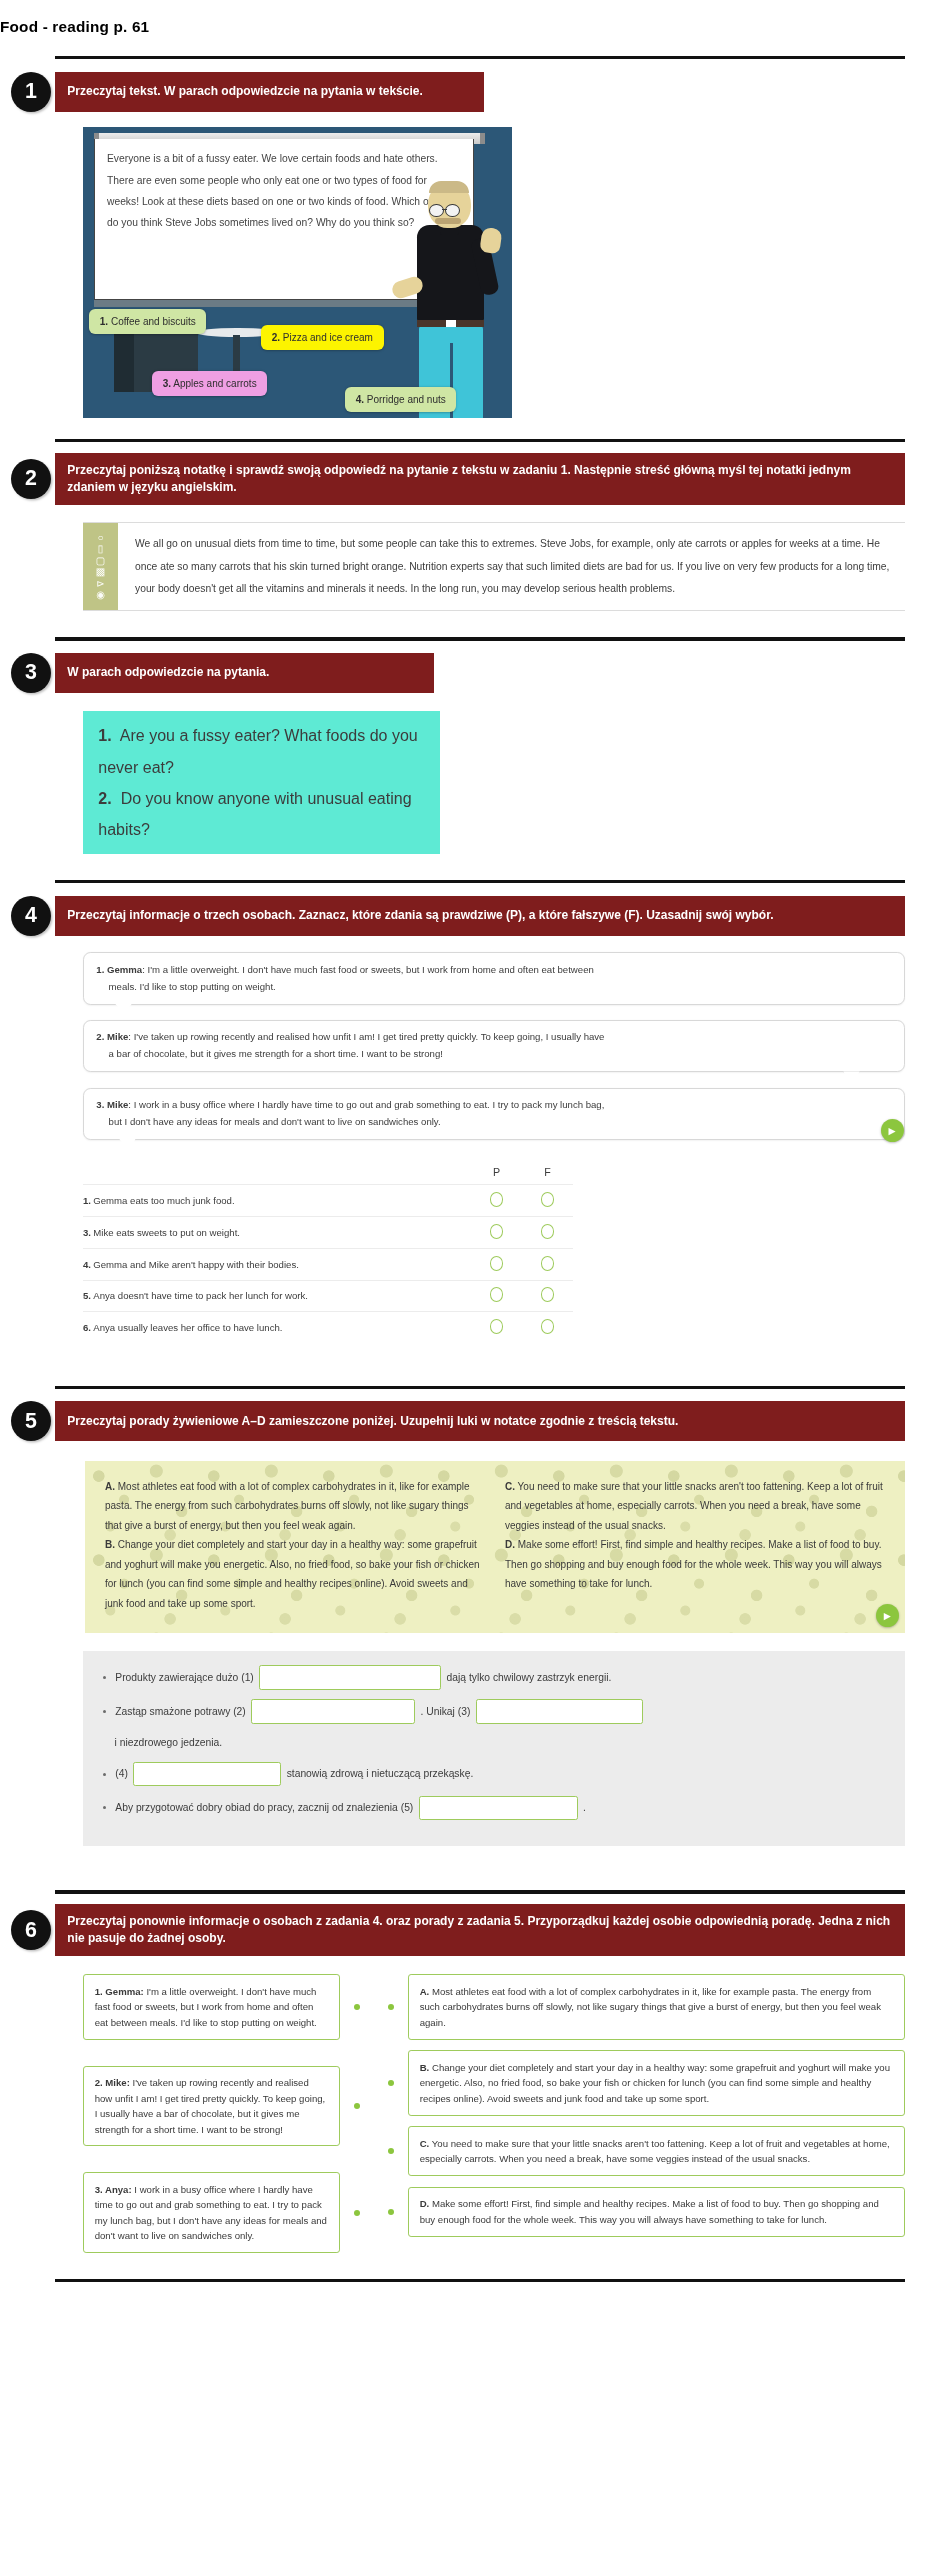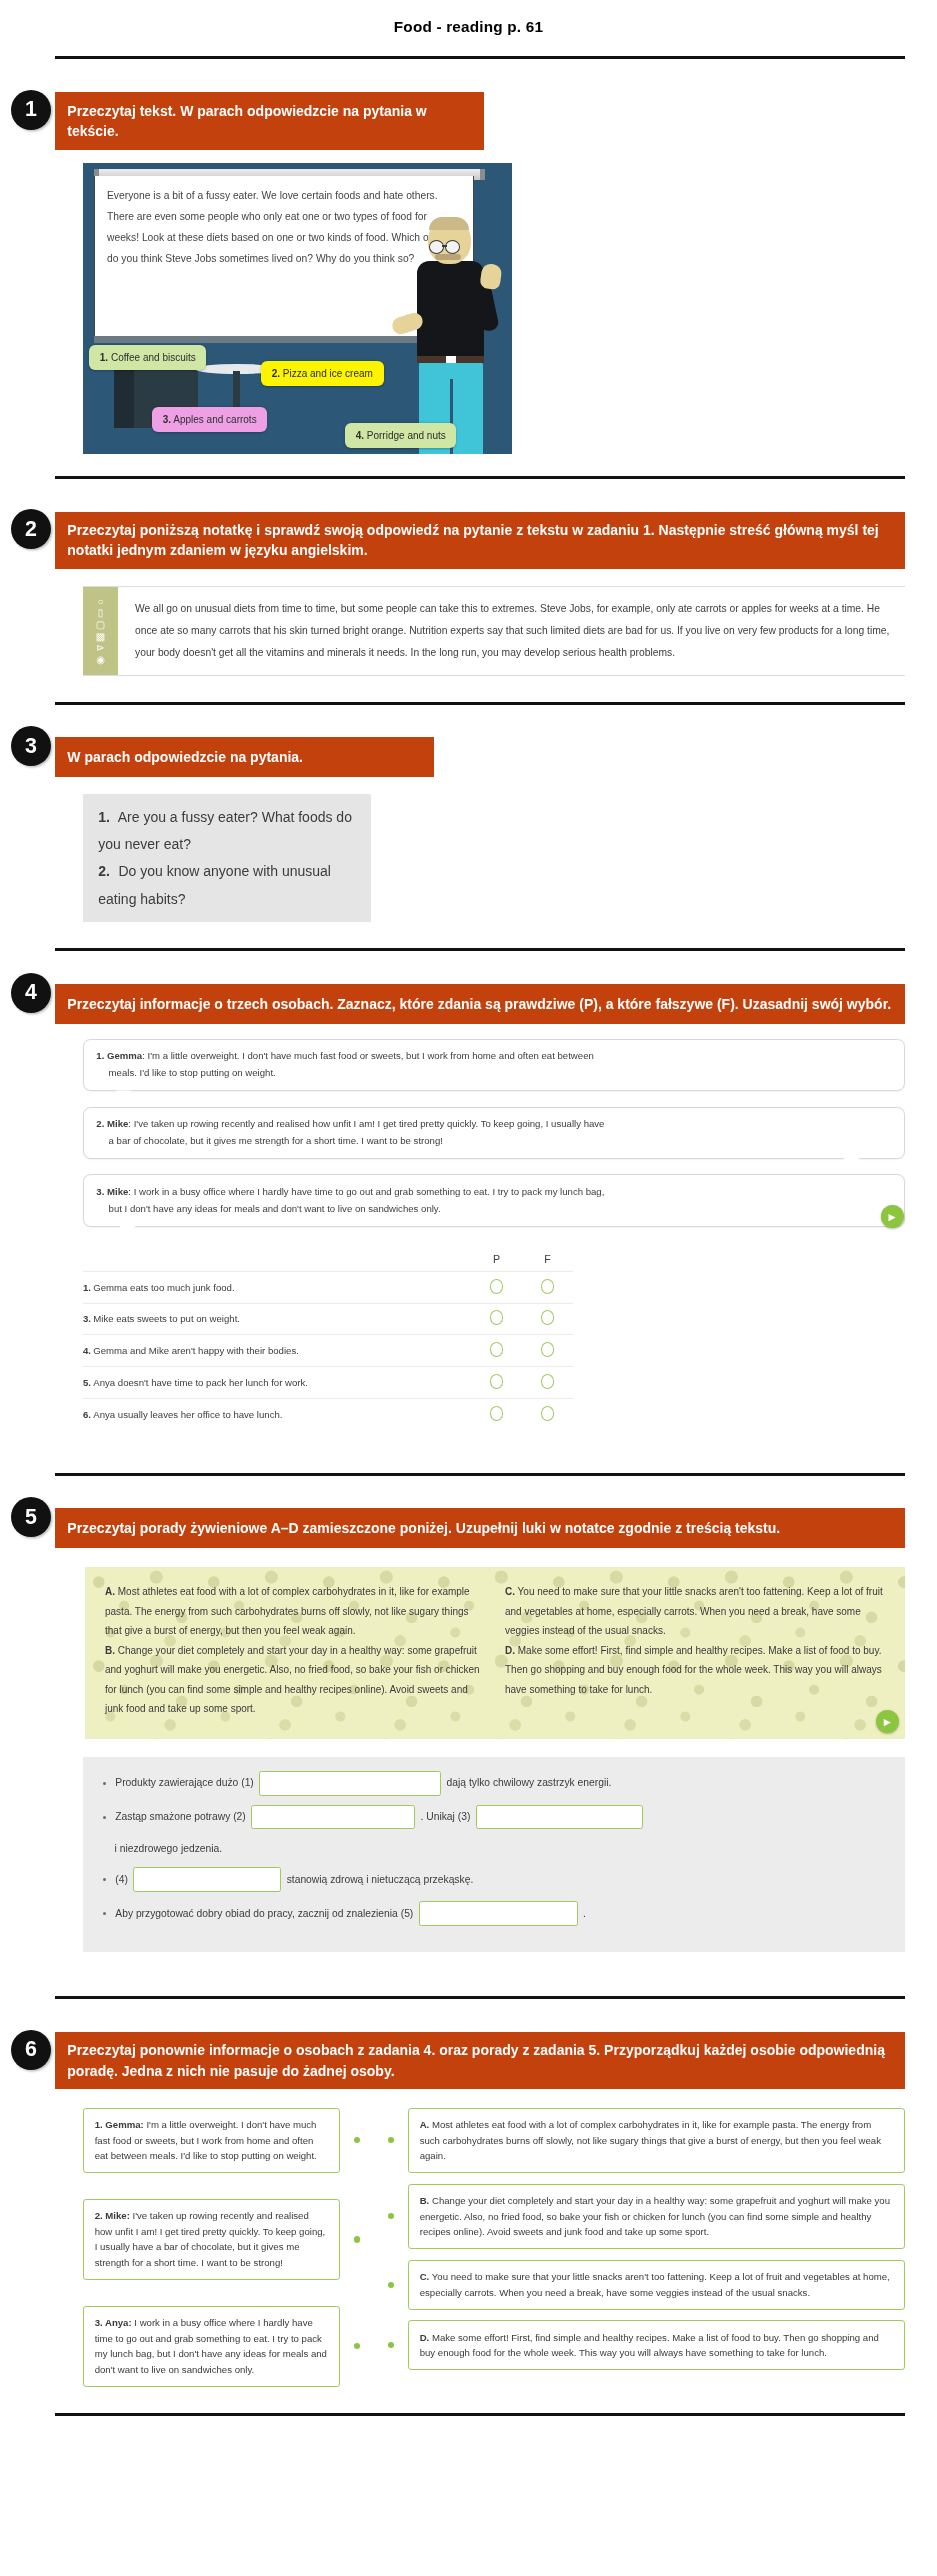--- a/index.html
+++ b/index.html
@@ -6,21 +6,20 @@
   body{
     width:937px;
     font-family:"Liberation Sans", sans-serif;
     color:#3a3a3a;
     -webkit-font-smoothing:antialiased;
   }
   .page{width:937px;position:relative;padding-bottom:31px;}
 
   
   .doc-title{
-    text-align:center;
     font-size:15.3px;
     font-weight:bold;
     color:#000;
     padding:18.4px 0 20px 0;
     letter-spacing:0.2px;
   }
 
   
   .exercise{position:relative; margin:0 0 0 0;}
   .rule{
@@ -38,30 +37,30 @@
     left:-44px; top:50%;
     transform:translateY(-50%);
     width:40px;height:40px;border-radius:50%;
     background:#111;color:#fff;
     display:flex;align-items:center;justify-content:center;
     font-size:21.4px;font-weight:bold;
     z-index:3;
     box-shadow:1.5px 1.5px 2.3px rgba(0,0,0,.25);
   }
   .banner{
-    background:#c2410c;
+    background:#7f1d1d;
     color:#fff;
-    font-size:14px;
+    font-size:12px;
     font-weight:bold;
     line-height:1.45;
     padding:8.4px 12.3px;
     width:100%;
     box-sizing:border-box;
     min-height:40px;
-    display:flex;align-items:center;margin-top:22px;
+    display:flex;align-items:center;
   }
   .banner.narrow{width:429px;}
   .banner.wide{width:100%;}
 
   
   .ex1-wrap{margin:13.8px 0 0 83px;width:429px;}
   .ex1-img{
     position:relative;width:429px;height:291px;
     background:#2c5777;overflow:hidden;
   }
@@ -131,23 +130,23 @@
     justify-content:space-around;padding:9.2px 0;color:#fff;font-size:10px;
   }
   .note-strip span{opacity:.95;line-height:1;}
   .note-body{
     flex:1;padding:10.7px 13.8px 10.7px 17px;
     font-size:10.3px;line-height:2.15;color:#3c3c3c;
   }
 
   
   .qbox{
-    margin:17px 0 0 83px;width:288px;
-    background:#e5e5e5;padding:9.2px 15.3px;box-sizing:border-box;
-    font-size:14px;line-height:1.95;color:#3c3c3c;
+    margin:17px 0 0 83px;width:357px;
+    background:#5eead4;padding:9.2px 15.3px;box-sizing:border-box;
+    font-size:16px;line-height:1.95;color:#3c3c3c;
   }
   .qbox .qn{font-weight:bold;margin-right:4.6px;}
 
   
   .bubbles{margin:15.3px 32px 0 83px;position:relative;}
   .bubble{
     border:0.8px solid #d8d8d8;border-radius:7.7px;background:#fff;
     padding:8.4px 12.3px;margin-bottom:15.3px;position:relative;
     font-size:9.6px;line-height:1.75;color:#3c3c3c;
     box-shadow:0 0.8px 1.5px rgba(0,0,0,.05);

